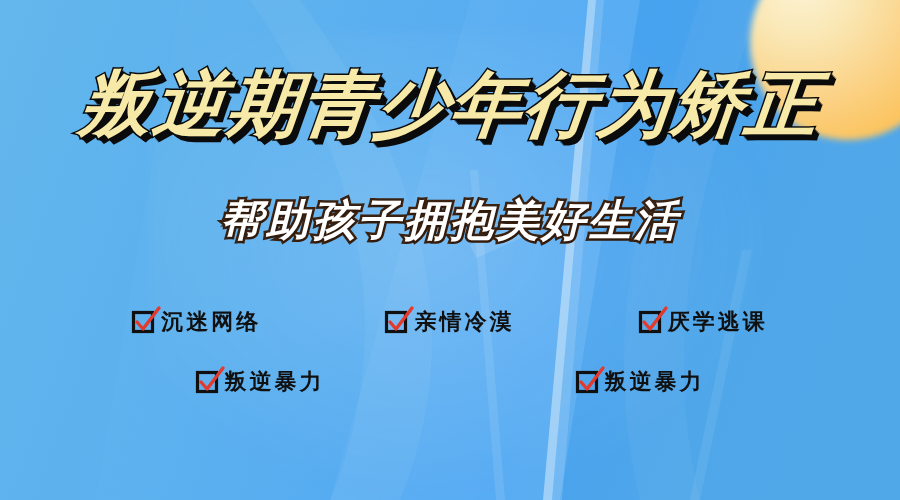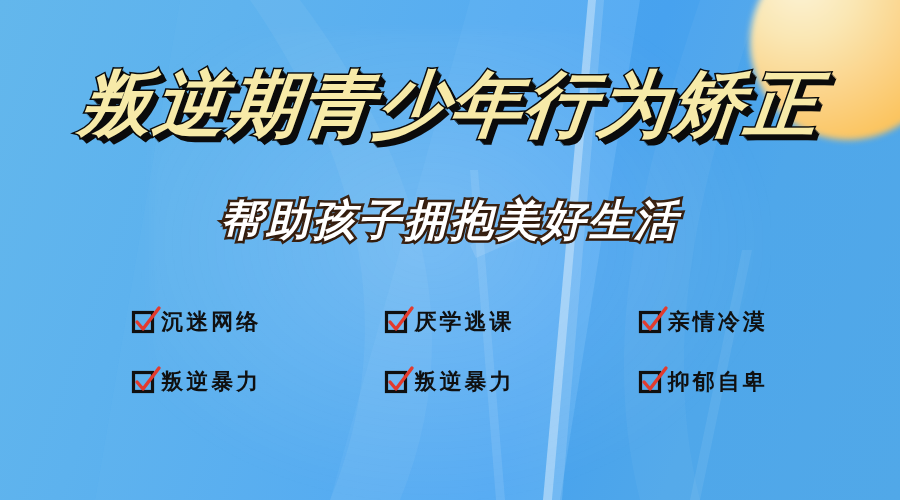--- a/index.html
+++ b/index.html
@@ -200,32 +200,32 @@
       </div>
 
 
       <div class="check-item">
         <span class="check-box">
           <svg viewBox="0 0 30 28" aria-hidden="true">
             <rect x="2.5" y="5.5" width="19" height="19" fill="none" stroke="#101010" stroke-width="3.2"></rect>
             <path d="M 6 15 L 12 22 L 28 1" fill="none" stroke="#E23B2E" stroke-width="3.4" stroke-linecap="round" stroke-linejoin="round"></path>
           </svg>
         </span>
+        <span class="check-label">亲情冷漠</span>
+      </div>
+
+      <div class="check-item">
+        <span class="check-box">
+          <svg viewBox="0 0 30 28" aria-hidden="true">
+            <rect x="2.5" y="5.5" width="19" height="19" fill="none" stroke="#101010" stroke-width="3.2"></rect>
+            <path d="M 6 15 L 12 22 L 28 1" fill="none" stroke="#E23B2E" stroke-width="3.4" stroke-linecap="round" stroke-linejoin="round"></path>
+          </svg>
+        </span>
         <span class="check-label">厌学逃课</span>
       </div>
-
-      <div class="check-item">
-        <span class="check-box">
-          <svg viewBox="0 0 30 28" aria-hidden="true">
-            <rect x="2.5" y="5.5" width="19" height="19" fill="none" stroke="#101010" stroke-width="3.2"></rect>
-            <path d="M 6 15 L 12 22 L 28 1" fill="none" stroke="#E23B2E" stroke-width="3.4" stroke-linecap="round" stroke-linejoin="round"></path>
-          </svg>
-        </span>
-        <span class="check-label">亲情冷漠</span>
-      </div>
     </div>
 
     <div class="check-row">
       <div class="check-item">
         <span class="check-box">
           <svg viewBox="0 0 30 28" aria-hidden="true">
             <rect x="2.5" y="5.5" width="19" height="19" fill="none" stroke="#101010" stroke-width="3.2"></rect>
             <path d="M 6 15 L 12 22 L 28 1" fill="none" stroke="#E23B2E" stroke-width="3.4" stroke-linecap="round" stroke-linejoin="round"></path>
           </svg>
         </span>
@@ -235,27 +235,18 @@
       <div class="check-item">
         <span class="check-box">
           <svg viewBox="0 0 30 28" aria-hidden="true">
             <rect x="2.5" y="5.5" width="19" height="19" fill="none" stroke="#101010" stroke-width="3.2"></rect>
             <path d="M 6 15 L 12 22 L 28 1" fill="none" stroke="#E23B2E" stroke-width="3.4" stroke-linecap="round" stroke-linejoin="round"></path>
           </svg>
         </span>
         <span class="check-label">叛逆暴力</span>
       </div>
 
-      <div class="check-item">
-        <span class="check-box">
-          <svg viewBox="0 0 30 28" aria-hidden="true">
-            <rect x="2.5" y="5.5" width="19" height="19" fill="none" stroke="#101010" stroke-width="3.2"></rect>
-            <path d="M 6 15 L 12 22 L 28 1" fill="none" stroke="#E23B2E" stroke-width="3.4" stroke-linecap="round" stroke-linejoin="round"></path>
-          </svg>
-        </span>
-        <span class="check-label">抑郁自卑</span>
-      </div>
 
     </div>
 
   </div>
 
 </div>
 
 </body></html>

